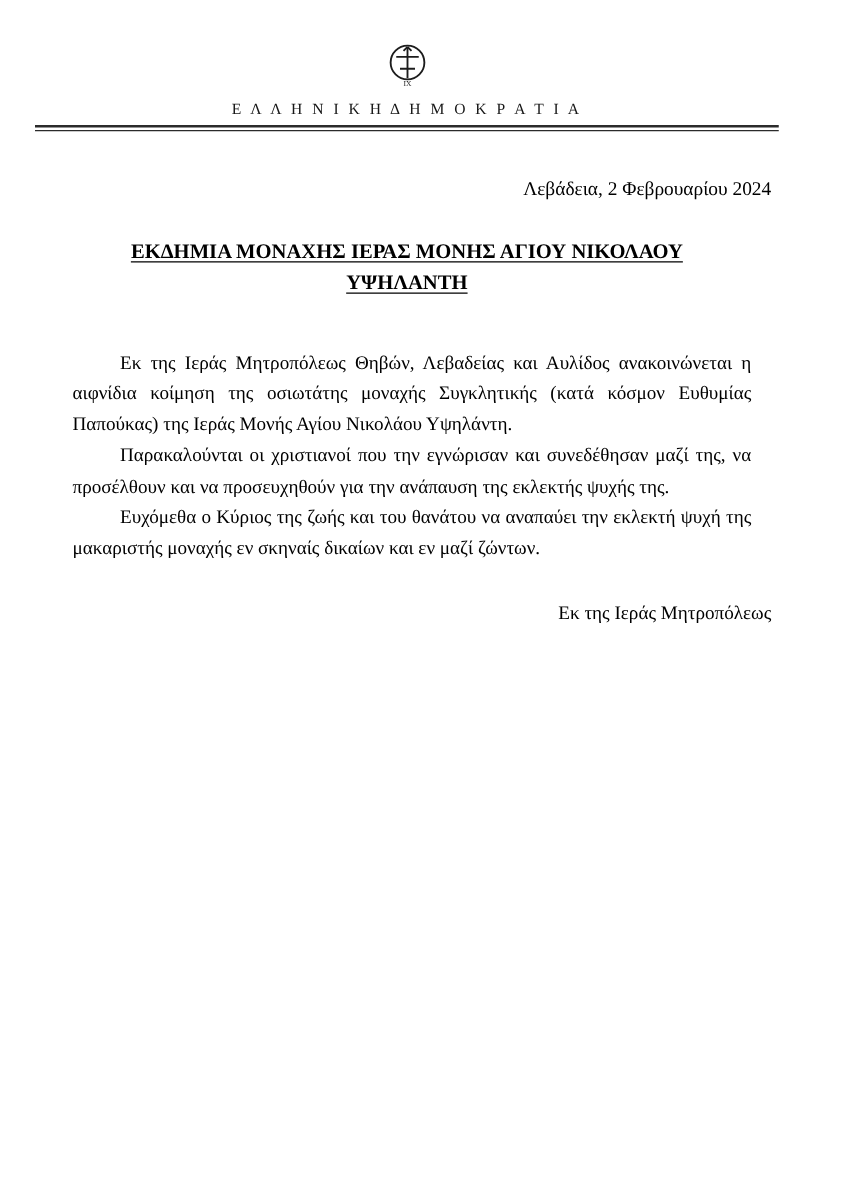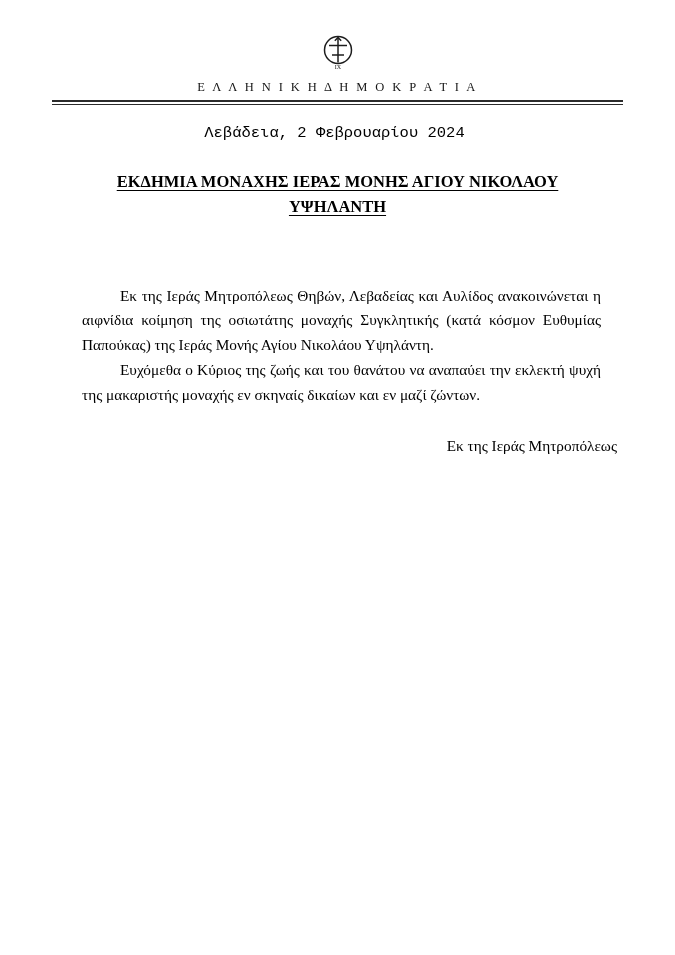--- a/index.html
+++ b/index.html
@@ -12,21 +12,21 @@
     height: 955px;
     font-family: "Liberation Serif", serif;
     color: #000000;
     position: relative;
     overflow: hidden;
   }
   .page {
     width: 675px;
     height: 764px;
     box-sizing: border-box;
-    padding: 28px 52px 0 52px;
+    padding: 28px 52px 0 28px;
     position: relative;
   }
 
   
   .letterhead {
     text-align: center;
   }
   .crest {
     display: block;
     margin: 0 auto 6px auto;
@@ -53,42 +53,41 @@
   .rule-thick {
     border-top: 2.2px solid #2b2b2b;
     margin-bottom: 2px;
   }
   .rule-thin {
     border-top: 1px solid #2b2b2b;
   }
 
   
   .date-line {
-    margin-top: 17px;
-    text-align: center;
+    margin-top: 36px;
+    text-align: right;
     font-size: 15.5px;
     padding-right: 6px;
-    font-family: Liberation Mono, monospace;
   }
 
   
   .doc-title {
     margin-top: 28px;
     text-align: center;
     font-weight: bold;
     font-size: 16.5px;
     line-height: 1.5;
     text-decoration: underline;
     text-underline-offset: 3px;
     padding: 0 34px;
   }
 
   
   .body-text {
-    margin-top: 64px;
+    margin-top: 40px;
     font-size: 15.3px;
     line-height: 1.62;
     text-align: justify;
     padding: 0 22px 0 30px;
   }
   .body-text p {
     margin: 0;
     text-indent: 38px;
   }
   .strong-underline {
@@ -128,18 +127,19 @@
       <div class="rule-thin"></div>
     </div>
   </div>
 
   <div class="date-line">Λεβάδεια, 2 Φεβρουαρίου 2024</div>
 
   <div class="doc-title">ΕΚΔΗΜΙΑ ΜΟΝΑΧΗΣ ΙΕΡΑΣ ΜΟΝΗΣ ΑΓΙΟΥ ΝΙΚΟΛΑΟΥ ΥΨΗΛΑΝΤΗ</div>
 
   <div class="body-text">
     <p>Εκ της Ιεράς Μητροπόλεως Θηβών, Λεβαδείας και Αυλίδος ανακοινώνεται η αιφνίδια κοίμηση της οσιωτάτης μοναχής Συγκλητικής (κατά κόσμον Ευθυμίας Παπούκας) της Ιεράς Μονής Αγίου Νικολάου Υψηλάντη.</p>
+    <p>Παρακαλούνται οι χριστιανοί που την εγνώρισαν και συνεδέθησαν μαζί της, να προσέλθουν και να προσευχηθούν για την ανάπαυση της εκλεκτής ψυχής της.</p>
     <p>Ευχόμεθα ο Κύριος της ζωής και του θανάτου να αναπαύει την εκλεκτή ψυχή της μακαριστής μοναχής εν σκηναίς δικαίων και εν μαζί ζώντων.</p>
   </div>
 
   <div class="signature">Εκ της Ιεράς Μητροπόλεως</div>
 
 </div>
 
 </body></html>

